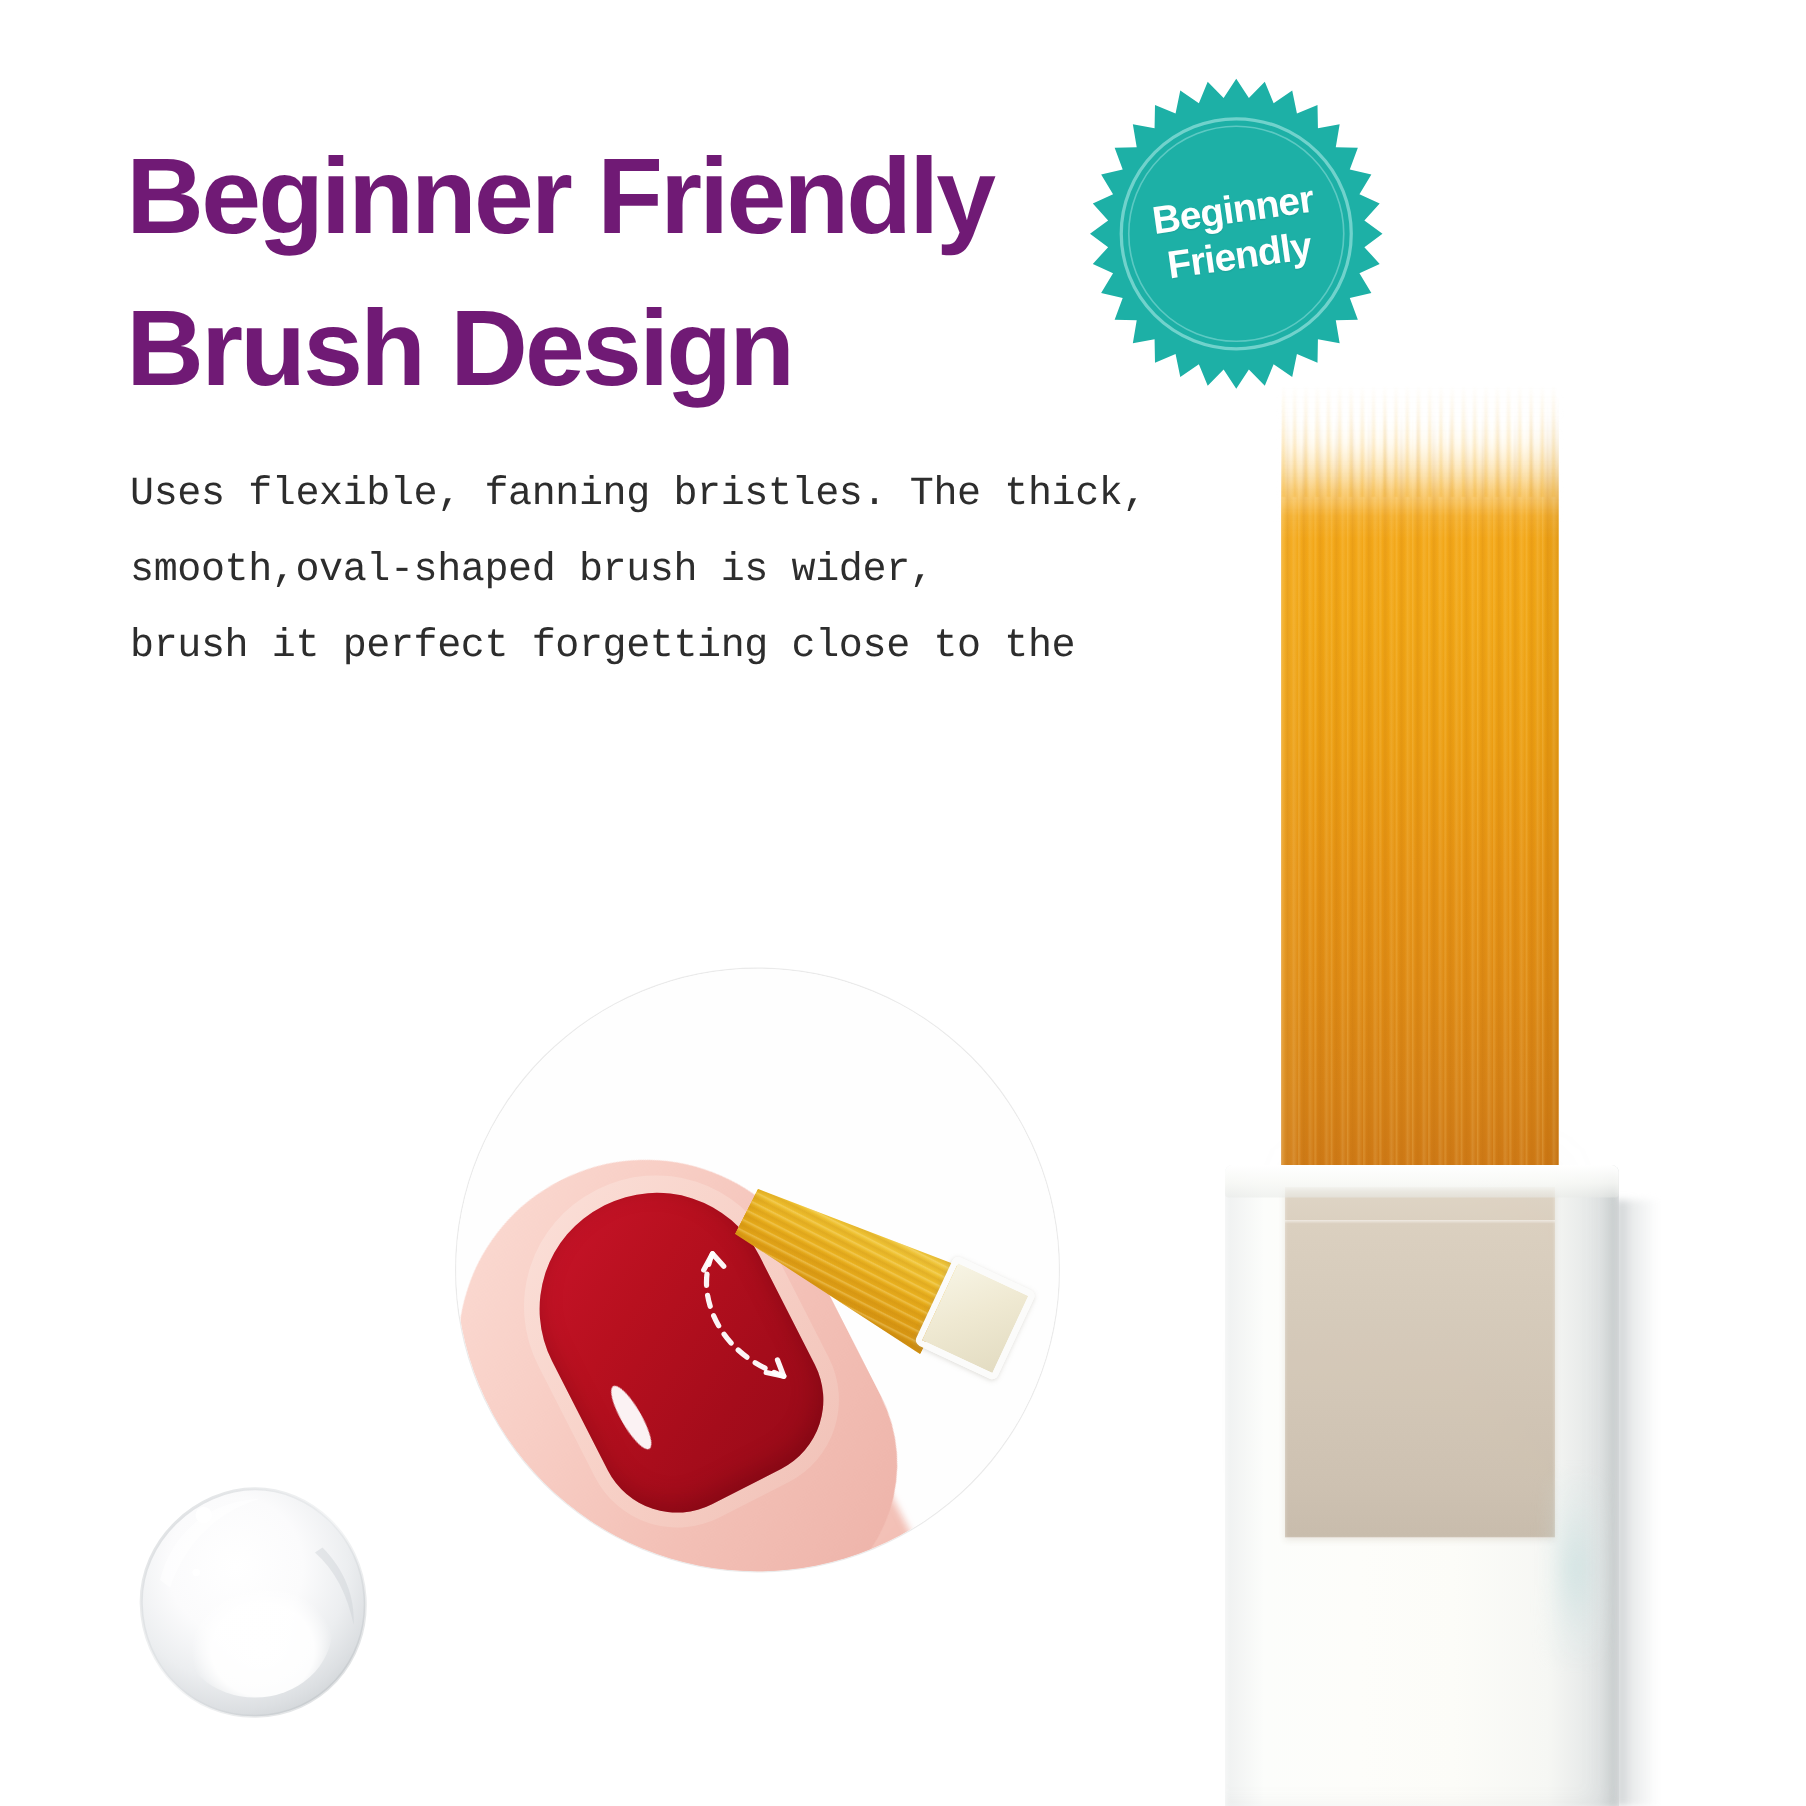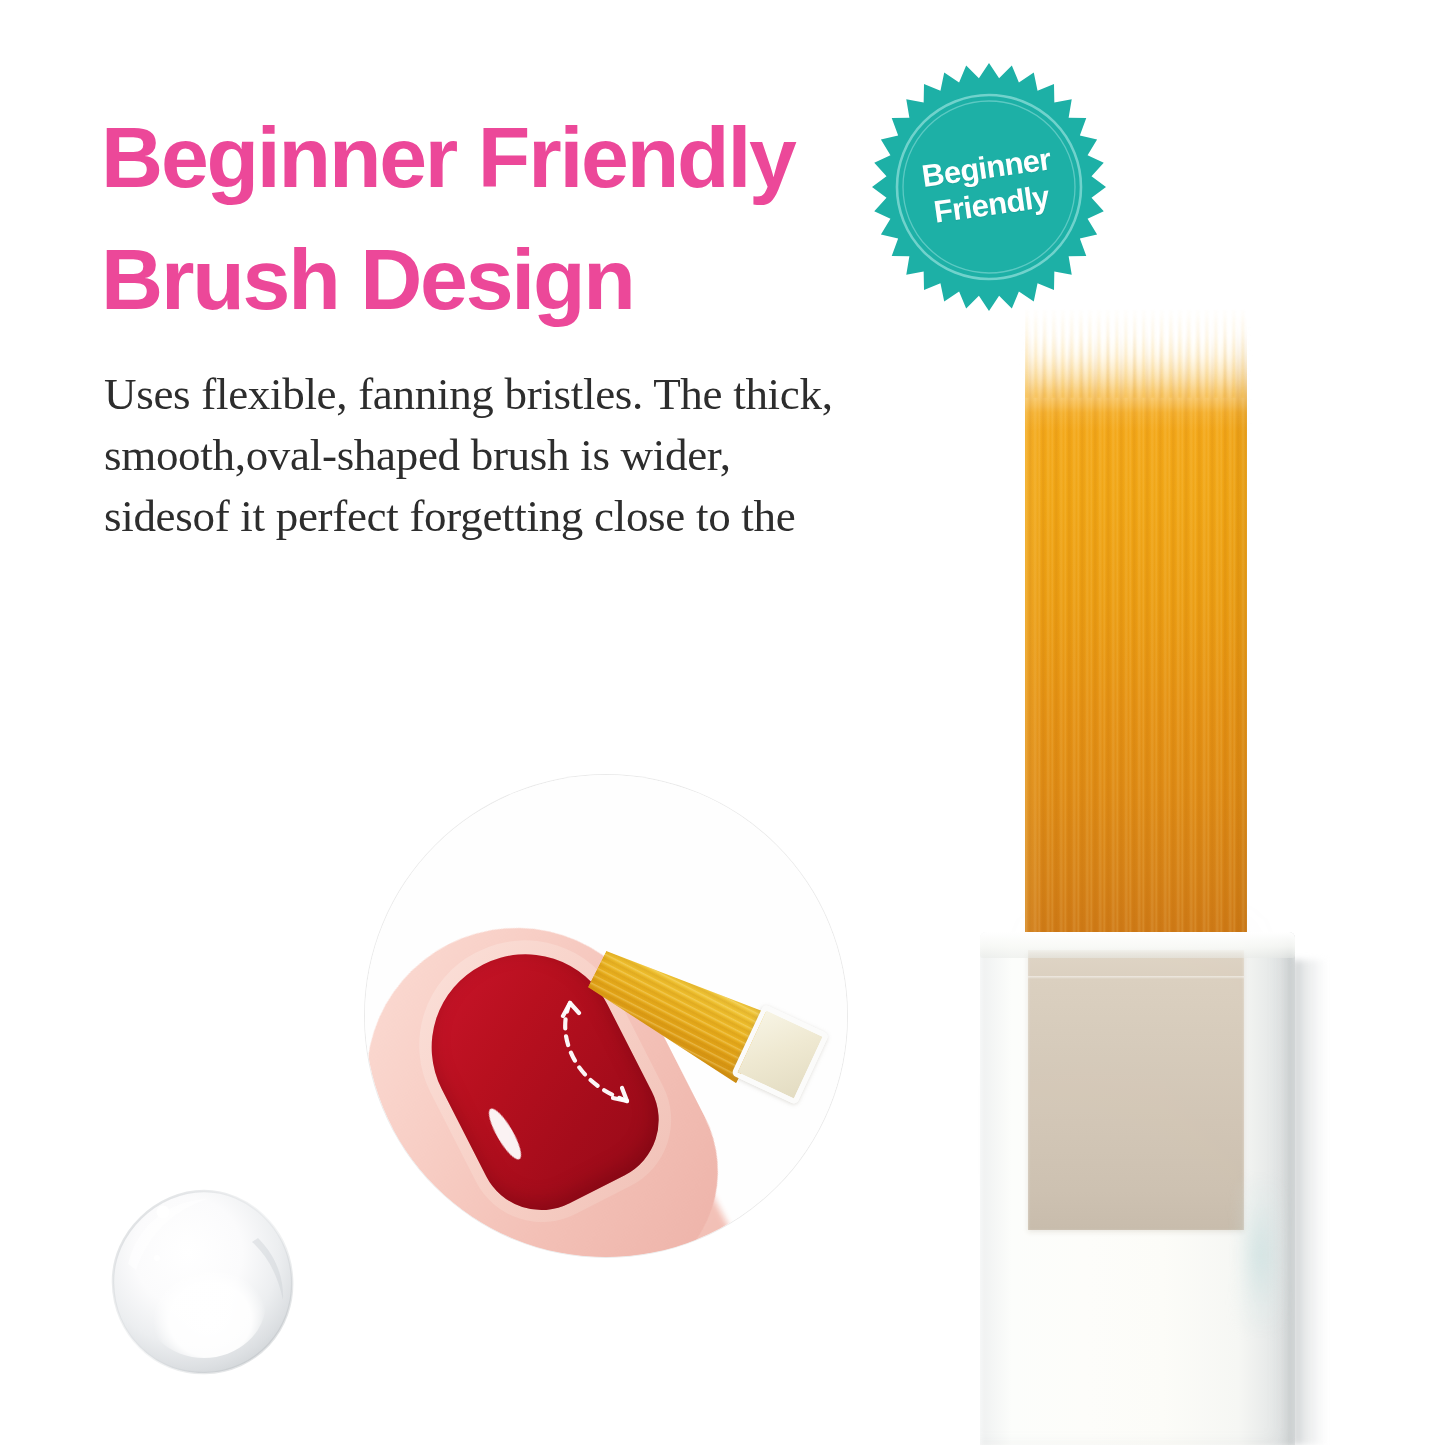--- a/index.html
+++ b/index.html
@@ -19,36 +19,36 @@
 
   
   .headline {
     position:absolute;
     left:101px; top:96px;
     width:790px;
     font-size:86px;
     font-weight:700;
     line-height:1.42;
     letter-spacing:-2.2px;
-    color:#ec4899;
+    color:#701a75;
     font-family:"Liberation Sans", sans-serif;
   }
   .headline .l { display:block; white-space:nowrap; }
 
   
   .body-copy {
     position:absolute;
     left:104px; top:364px;
     width:810px;
-    font-size:45px;
+    font-size:32px;
     font-weight:300;
     line-height:61px;
     letter-spacing:-0.3px;
     color:#2d2d2d;
-    font-family:Liberation Serif, serif;
+    font-family:Liberation Mono, monospace;
   }
   .body-copy .l { display:block; white-space:nowrap; font-weight:300; }
 
   
   .badge {
     position:absolute;
     left:872px; top:63px;
     width:234px; height:248px;
   }
   .badge svg { display:block; width:100%; height:100%; overflow:visible; }
@@ -330,21 +330,21 @@
 <div class="canvas">
 
   <h1 class="headline">
     <span class="l">Beginner Friendly</span>
     <span class="l">Brush Design</span>
   </h1>
 
   <p class="body-copy">
     <span class="l">Uses flexible, fanning bristles. The thick,</span>
     <span class="l">smooth,oval-shaped brush is wider,</span>
-    <span class="l">sidesof it perfect forgetting close to the</span>
+    <span class="l">brush it perfect forgetting close to the</span>
   </p>
 
   <div class="badge">
     <svg viewBox="0 0 234 248" aria-hidden="true">
       <path id="burst" fill="#1db0a6" d="M117.00,0.00 L127.10,15.36 L139.83,2.38 L146.90,19.54 L161.77,9.44 L165.55,27.73 L182.00,20.90 L182.34,39.62 L199.73,36.32 L196.62,54.75 L214.28,55.11 L207.84,72.54 L225.09,76.55 L215.56,92.31 L231.75,99.81 L219.50,113.30 L234.00,124.00 L219.50,134.70 L231.75,148.19 L215.56,155.69 L225.09,171.45 L207.84,175.46 L214.28,192.89 L196.62,193.25 L199.73,211.68 L182.34,208.38 L182.00,227.10 L165.55,220.27 L161.77,238.56 L146.90,228.46 L139.83,245.62 L127.10,232.64 L117.00,248.00 L106.90,232.64 L94.17,245.62 L87.10,228.46 L72.23,238.56 L68.45,220.27 L52.00,227.10 L51.66,208.38 L34.27,211.68 L37.38,193.25 L19.72,192.89 L26.16,175.46 L8.91,171.45 L18.44,155.69 L2.25,148.19 L14.50,134.70 L0.00,124.00 L14.50,113.30 L2.25,99.81 L18.44,92.31 L8.91,76.55 L26.16,72.54 L19.72,55.11 L37.38,54.75 L34.27,36.32 L51.66,39.62 L52.00,20.90 L68.45,27.73 L72.23,9.44 L87.10,19.54 L94.17,2.38 L106.90,15.36 Z"></path>
       <circle cx="117" cy="124" r="92" fill="none" stroke="#7fd8d2" stroke-width="2.6" opacity=".85"></circle>
       <circle cx="117" cy="124" r="86" fill="none" stroke="#8fdeda" stroke-width="1.3" opacity=".55"></circle>
     </svg>
     <div class="badge-text">
       <span>Beginner</span>

